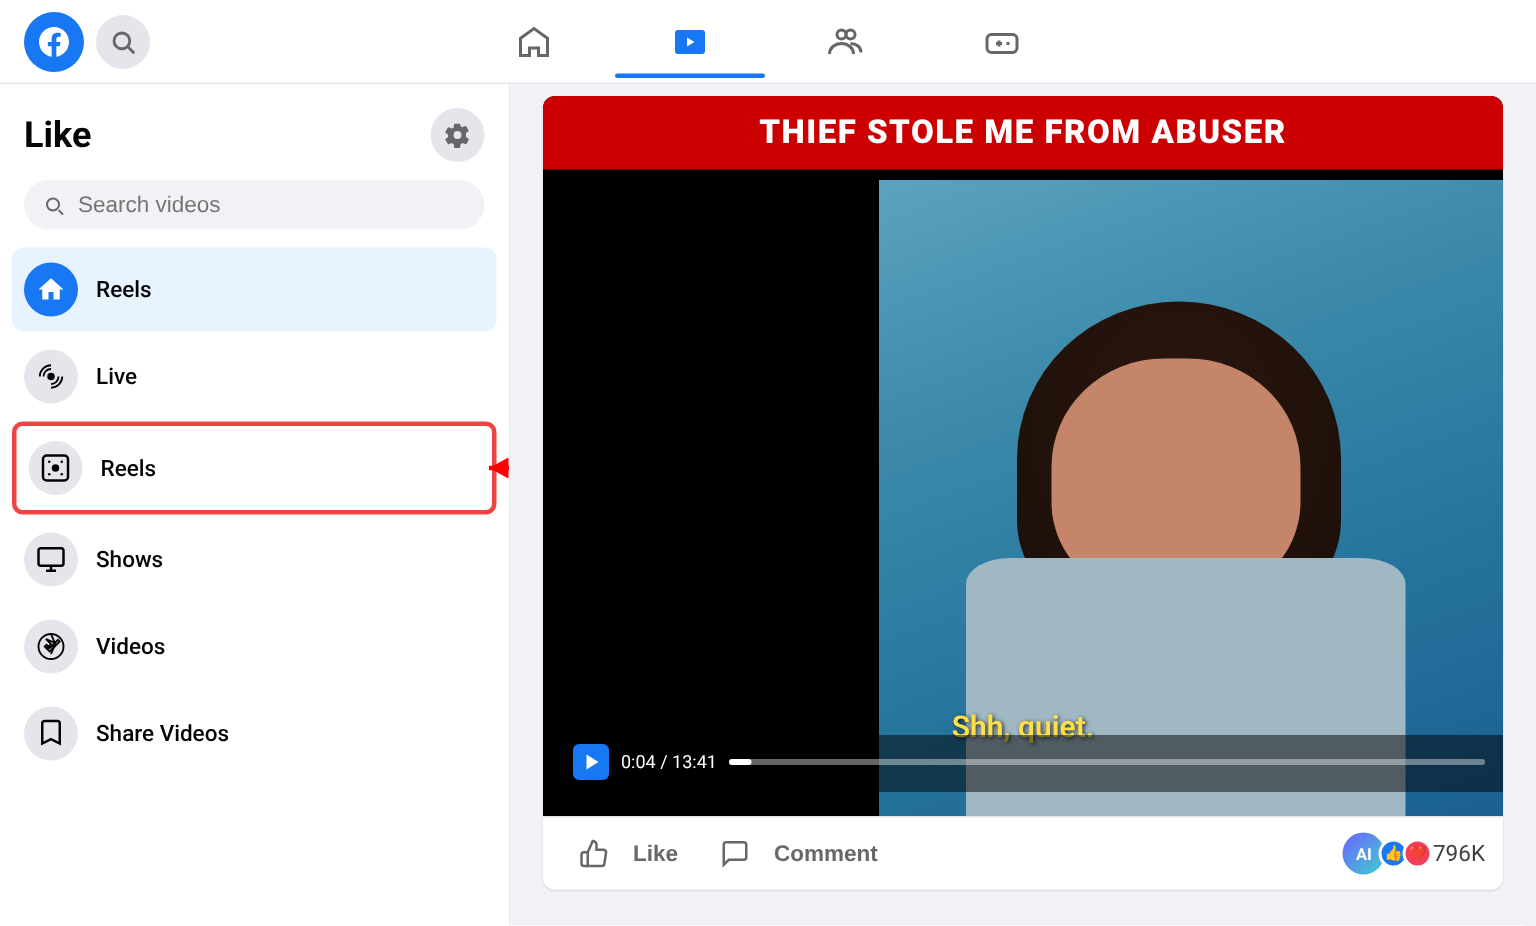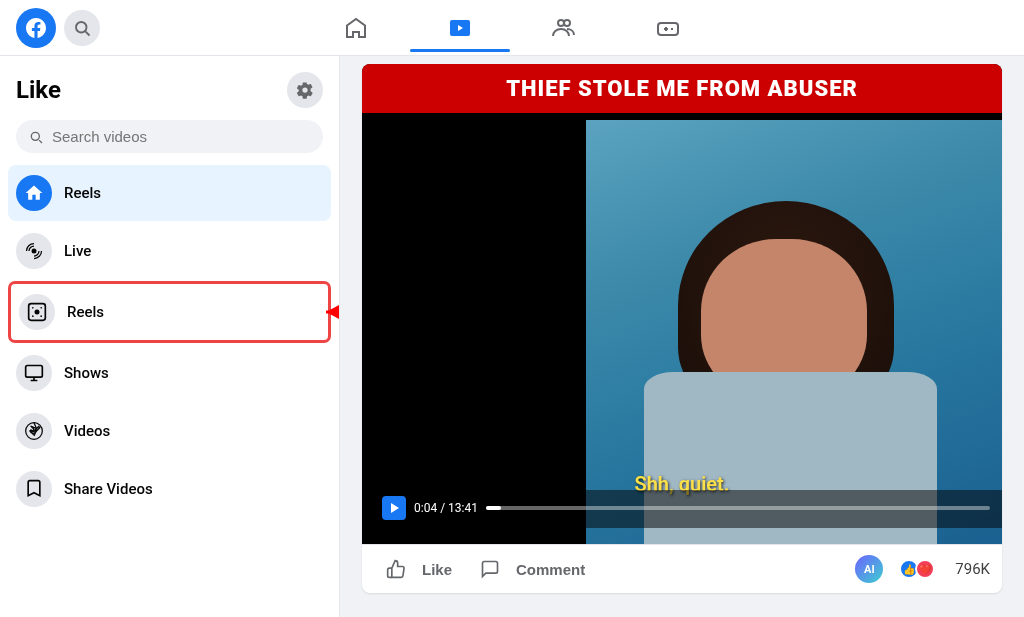--- a/index.html
+++ b/index.html
@@ -303,21 +303,21 @@
       background: transparent;
       font-size: 15px;
       font-weight: 600;
       color: #65676b;
     }
     .action-btn svg { width: 20px; height: 20px; fill: none; stroke: #65676b; stroke-width: 2; }
     .actions-right {
       margin-left: auto;
       display: flex;
       align-items: center;
-      gap: 20px;
+      gap: 0;
     }
     .reaction-count {
       font-size: 15px;
       color: #404040;
     }
     .reaction-icons {
       display: flex;
       align-items: center;
     }
     .react-circle {

